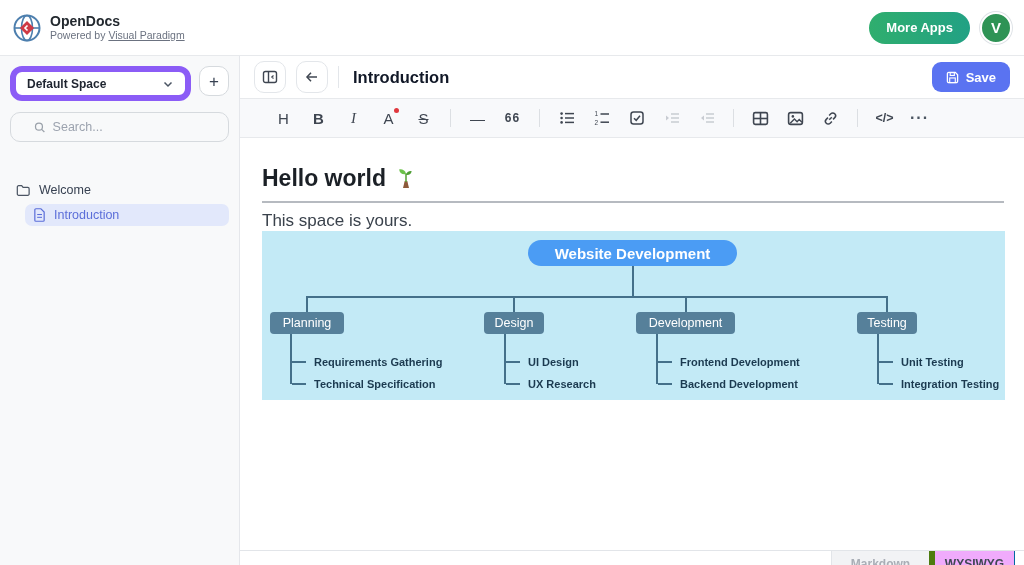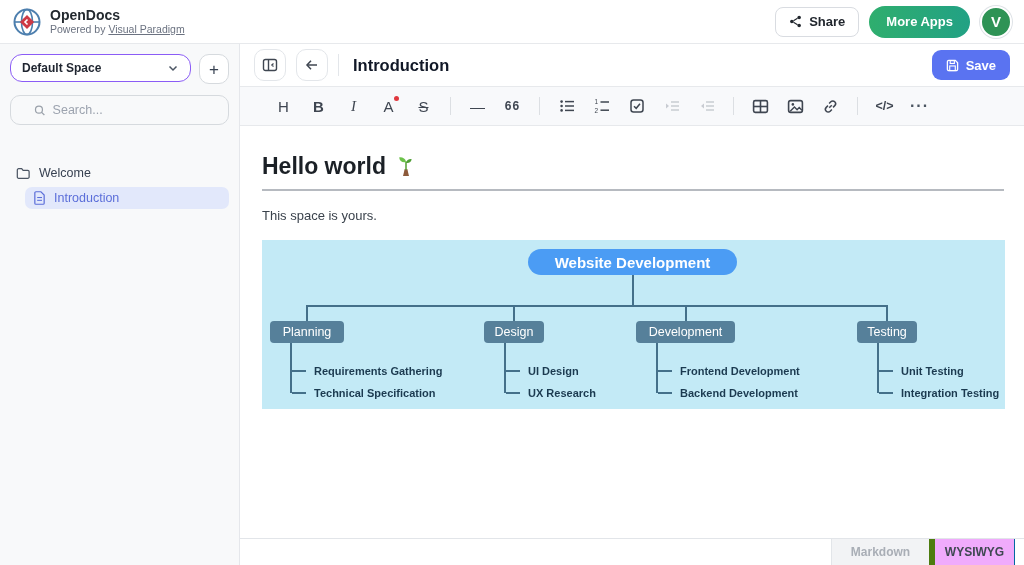--- a/index.html
+++ b/index.html
@@ -1,20 +1,20 @@
 <!DOCTYPE html>
 <html><head>
 <meta charset="utf-8">
 <style>
   * { margin:0; padding:0; box-sizing:border-box; }
   html,body { width:1024px; height:565px; overflow:hidden; background:#fff;
     font-family:"Liberation Sans","DejaVu Sans",sans-serif; }
 
   
-  .app-header { height:44px; display:flex; align-items:center; padding:0 12px;
+  .app-header { height:56px; display:flex; align-items:center; padding:0 12px;
     border-bottom:1px solid #e7e9ec; background:#fff; }
   .brand { display:flex; align-items:center; gap:8px; }
   .brand-text .app-name { font-size:14px; font-weight:bold; color:#23292f; line-height:15px; }
   .brand-text .powered { font-size:10.5px; color:#6b7280; line-height:13px; }
   .brand-text .powered a { color:#6b7280; text-decoration:underline; cursor:pointer; }
   .header-actions { margin-left:auto; display:flex; align-items:center; gap:10px; }
   .btn-share { height:30px; display:flex; align-items:center; gap:7px; padding:0 13px;
     background:#fff; border:1px solid #d9dce1; border-radius:8px; font-size:13px;
     font-weight:bold; color:#22272e; cursor:pointer; }
   .btn-moreapps { height:32px; padding:0 17px; border:none; border-radius:16px;
@@ -23,21 +23,21 @@
   .avatar { width:32px; height:32px; border-radius:50%; background:#2e9355; color:#fff;
     font-size:15px; font-weight:bold; display:flex; align-items:center; justify-content:center;
     border:2px solid #fff; box-shadow:0 0 0 1px #dfe3e7; cursor:pointer; }
 
   
   .app-body { display:flex; height:521px; }
 
   
   .sidebar { width:240px; background:#f8f9fa; border-right:1px solid #e5e7eb; padding:10px; }
   .space-row { display:flex; gap:8px; }
-  .space-select { flex:1; height:28px; background:#fff; border:1px solid #8b5cf6;
+  .space-select { flex:1; height:35px; background:#fff; border:6px solid #8b5cf6;
     border-radius:12px; display:flex; align-items:center; padding:0 11px; cursor:pointer; }
   .space-select span { font-size:12px; font-weight:bold; color:#1f2530; }
   .space-select svg { margin-left:auto; }
   .btn-plus { width:30px; height:30px; background:#fff; border:1px solid #d6dade;
     border-radius:10px; font-size:17px; color:#374151; cursor:pointer; line-height:1; }
   .search-box { margin-top:11px; height:30px; border:1px solid #d6dade; border-radius:10px;
     display:flex; align-items:center; padding:0 23px; gap:7px; background:#f8f9fa; }
   .search-box input { border:none; outline:none; background:transparent; font-size:12.5px;
     color:#374151; width:100%; font-family:inherit; }
   .search-box input::placeholder { color:#9ca3af; }
@@ -73,24 +73,24 @@
   .icon-A i { position:absolute; top:-2px; right:-5px; width:5px; height:5px;
     background:#e0383e; border-radius:50%; }
   .q66 { font-size:12px; font-weight:bold; letter-spacing:1px; }
   .codeg { font-size:12.5px; font-weight:bold; letter-spacing:0; }
   .moreg { font-size:16px; font-weight:bold; color:#4b5561; letter-spacing:1px; }
 
   
   .editor { flex:1; padding:27px 20px 0 22px; overflow:hidden; }
   .doc-h1 { display:flex; align-items:center; gap:9px; font-size:23px; font-weight:bold;
     color:#1b2026; padding-bottom:9px; border-bottom:2px solid #b6bac0; }
-  .doc-p { margin-top:17px; font-size:13px; color:#3a424c; }
-
-  
-  .mindmap { position:relative; margin-top:17px; width:743px; height:169px; cursor:pointer;text-align:right; }
+  .doc-p { margin-top:8px; font-size:17px; color:#3a424c; }
+
+  
+  .mindmap { position:relative; width:743px; height:169px; cursor:pointer;text-align:right; }
   .mm-root { position:absolute; display:flex; align-items:center; justify-content:center;
     color:#fff; font-weight:bold; font-size:15px; border-radius:13px; }
   .mm-node { position:absolute; display:flex; align-items:center; justify-content:center;
     color:#fff; font-size:12.5px; border-radius:4px; }
   .mm-line { position:absolute; }
   .mm-child { position:absolute; font-size:11px; font-weight:bold; white-space:nowrap; }
 
   
   .footer { height:27px; border-top:1px solid #e2e5e9; display:flex;
     justify-content:flex-end; background:#fff; padding-right:9px; }
@@ -111,30 +111,20 @@
       <line x1="2.5" y1="15" x2="27.5" y2="15" stroke="#4d7fae" stroke-width="1.6"></line>
       <rect x="10" y="10" width="10" height="10" transform="rotate(45 15 15)" fill="#cf3a45"></rect>
       <path d="M15.5 12.5 L13 15 L15.5 17.5" fill="none" stroke="#fff" stroke-width="1.6"></path>
     </svg>
     <div class="brand-text">
       <div class="app-name">OpenDocs</div>
       <div class="powered"><span>Powered by </span><a>Visual Paradigm</a></div>
     </div>
   </div>
   <div class="header-actions">
-    <button class="btn-share">
-      <svg width="13" height="13" viewBox="0 0 16 16">
-        <circle cx="12.5" cy="3" r="2.2" fill="#22272e"></circle>
-        <circle cx="3.5" cy="8" r="2.2" fill="#22272e"></circle>
-        <circle cx="12.5" cy="13" r="2.2" fill="#22272e"></circle>
-        <line x1="5.5" y1="7" x2="10.5" y2="4" stroke="#22272e" stroke-width="1.4"></line>
-        <line x1="5.5" y1="9" x2="10.5" y2="12" stroke="#22272e" stroke-width="1.4"></line>
-      </svg>
-      <span>Share</span>
-    </button>
     <button class="btn-moreapps">More Apps</button>
     <div class="avatar">V</div>
   </div>
 </div>
 
 <div class="app-body">
 
   <div class="sidebar">
     <div class="space-row">
       <div class="space-select">

